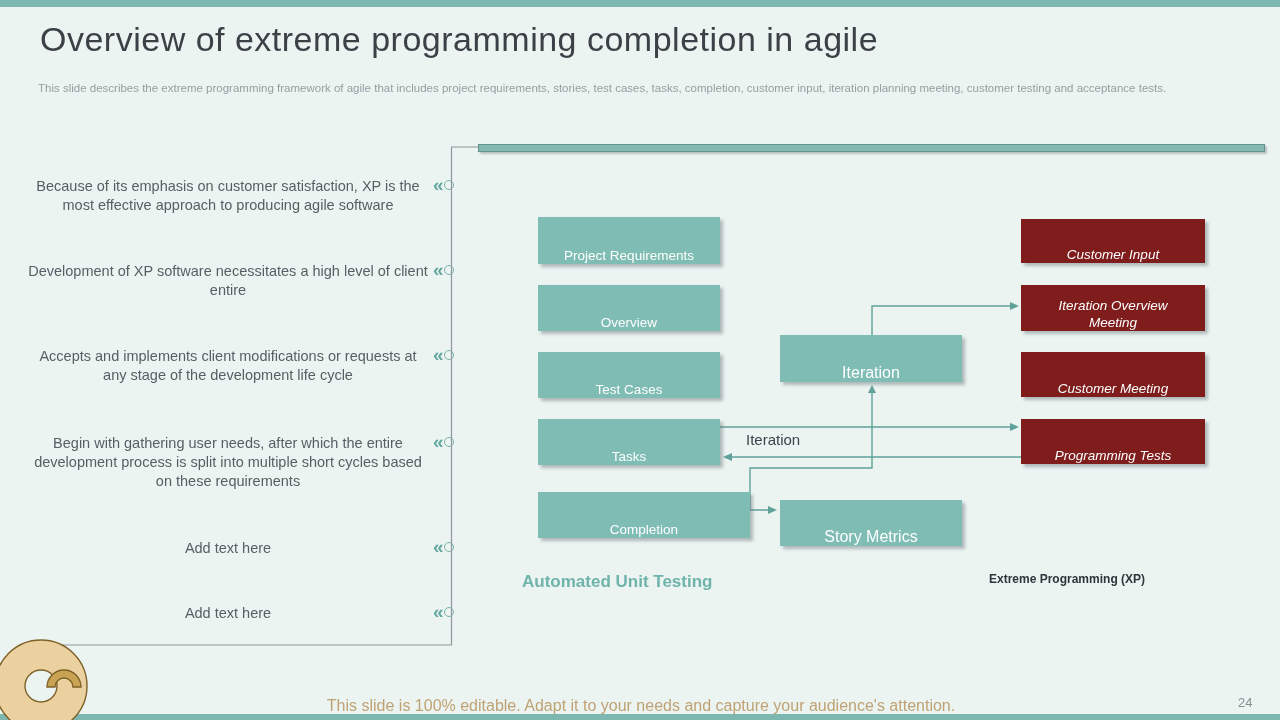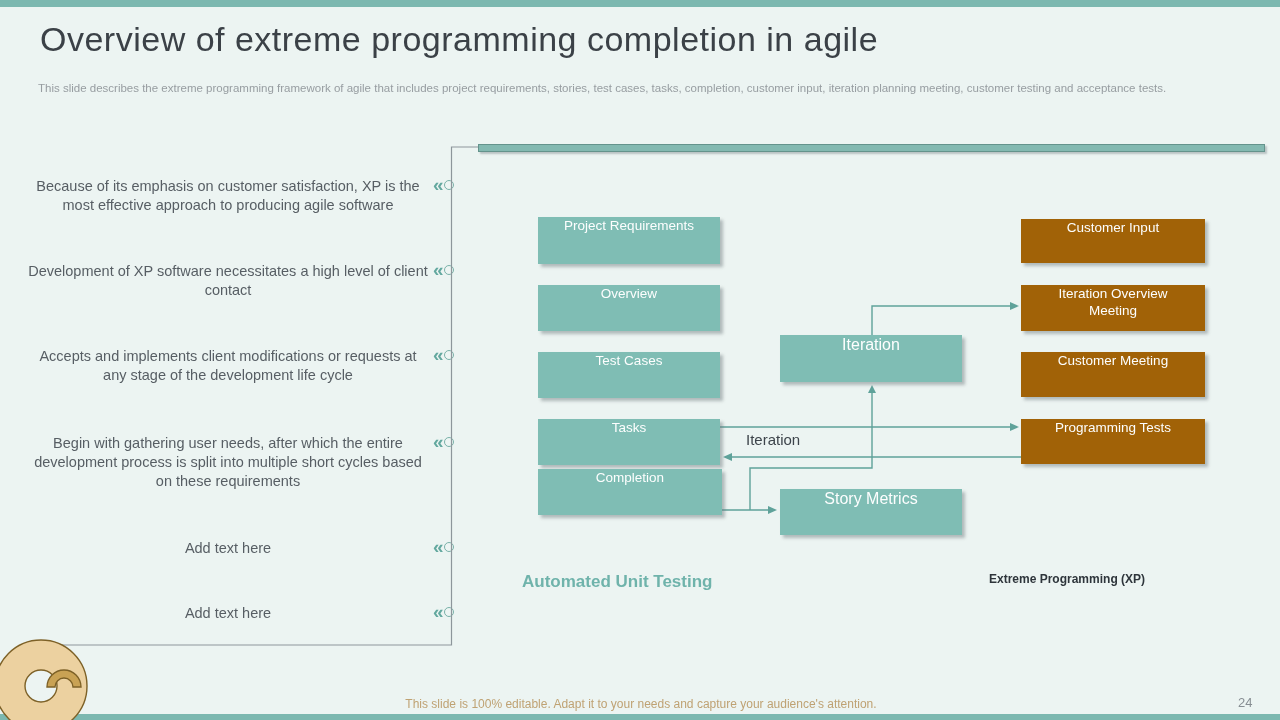--- a/index.html
+++ b/index.html
@@ -41,46 +41,46 @@
 
   svg.overlay { position:absolute; left:0; top:0; z-index:1; }
 
   .tbar {
     position:absolute; left:478px; top:144px; width:787px; height:8px;
     background:#83b9b1; border:1px solid #64938c;
     box-shadow:2px 2px 2px rgba(110,120,125,.4); z-index:2;
   }
 
   .box {
-    position:absolute; z-index:2; display:flex; align-items:flex-start; justify-content:center;
+    position:absolute; z-index:2; display:flex; align-items:flex-end; justify-content:center;
     text-align:center; color:#fdfefe;
     box-shadow:3px 3px 3px rgba(105,115,120,.45);
   }
   .box.teal { background:#7fbdb4; }
-  .box.tan  { background:#a16207; }
+  .box.tan  { background:#7f1d1d;font-style:italic; }
   .box .lbl { font-size:13.5px; line-height:17px; }
   .box .lbl.big { font-size:16px; line-height:19px; }
   .box .lbl.narrow { max-width:135px; }
 
   .flow-label {
     position:absolute; left:746px; top:431px; z-index:2;
     font-size:15px; color:#3d444b;
   }
   .caption-left {
     position:absolute; left:522px; top:572px; z-index:2;
     font-size:17px; font-weight:bold; color:#6fb3ab;
   }
   .caption-right {
     position:absolute; left:989px; top:572px; z-index:2;
     font-size:12px; font-weight:bold; color:#2e353b;
   }
 
   .footer-note {
     position:absolute; left:0; top:697px; width:1258px; text-align:center;
-    font-size:12px; color:#bfa273;padding-left:24px;
+    font-size:16px; color:#bfa273;padding-left:24px;
   }
   .page-num {
     position:absolute; left:1238px; top:695px; width:30px; text-align:left;
     font-size:13px; color:#878e93;
   }
 </style>
 </head>
 <body>
 
 <div class="strip top"></div>
@@ -109,21 +109,21 @@
 
   <g>
     <circle cx="41" cy="686" r="31" fill="none" stroke="#ecd1a0" stroke-width="30"></circle>
     <circle cx="41" cy="686" r="46" fill="none" stroke="#7d6127" stroke-width="1.4"></circle>
     <circle cx="41" cy="686" r="16" fill="none" stroke="#7d6127" stroke-width="1.4"></circle>
     <path d="M 47,687 A 17,17 0 0 1 81,687 L 73,687 A 9,9 0 0 0 55,687 Z" fill="#c9a254" stroke="#7d6127" stroke-width="1.4"></path>
   </g>
 </svg>
 
 <div class="bullet" style="top:177px">Because of its emphasis on customer satisfaction, XP is the most effective approach to producing agile software</div>
-<div class="bullet" style="top:262px">Development of XP software necessitates a high level of client contact</div>
+<div class="bullet" style="top:262px">Development of XP software necessitates a high level of client entire</div>
 <div class="bullet" style="top:347px">Accepts and implements client modifications or requests at any stage of the development life cycle</div>
 <div class="bullet" style="top:434px">Begin with gathering user needs, after which the entire development process is split into multiple short cycles based on these requirements</div>
 <div class="bullet" style="top:539px">Add text here</div>
 <div class="bullet" style="top:604px">Add text here</div>
 
 <div class="marker" style="left:433px; top:176px">
   <span class="chev">«</span>
   <span class="dot"></span>
 </div>
 <div class="marker" style="left:433px; top:261px">
@@ -154,28 +154,28 @@
 </div>
 <div class="box teal" style="left:538px; top:285px; width:182px; height:46px">
   <span class="lbl">Overview</span>
 </div>
 <div class="box teal" style="left:538px; top:352px; width:182px; height:46px">
   <span class="lbl">Test Cases</span>
 </div>
 <div class="box teal" style="left:538px; top:419px; width:182px; height:46px">
   <span class="lbl">Tasks</span>
 </div>
-<div class="box teal" style="left:538px; top:469px; width:184px; height:46px">
+<div class="box teal" style="left:538px; top:492px; width:212px; height:46px">
   <span class="lbl">Completion</span>
 </div>
 
 <div class="box teal" style="left:780px; top:335px; width:182px; height:47px">
   <span class="lbl big">Iteration</span>
 </div>
-<div class="box teal" style="left:780px; top:489px; width:182px; height:46px">
+<div class="box teal" style="left:780px; top:500px; width:182px; height:46px">
   <span class="lbl big">Story Metrics</span>
 </div>
 
 <div class="box tan" style="left:1021px; top:219px; width:184px; height:44px">
   <span class="lbl">Customer Input</span>
 </div>
 <div class="box tan" style="left:1021px; top:285px; width:184px; height:46px">
   <span class="lbl narrow">Iteration Overview Meeting</span>
 </div>
 <div class="box tan" style="left:1021px; top:352px; width:184px; height:45px">

